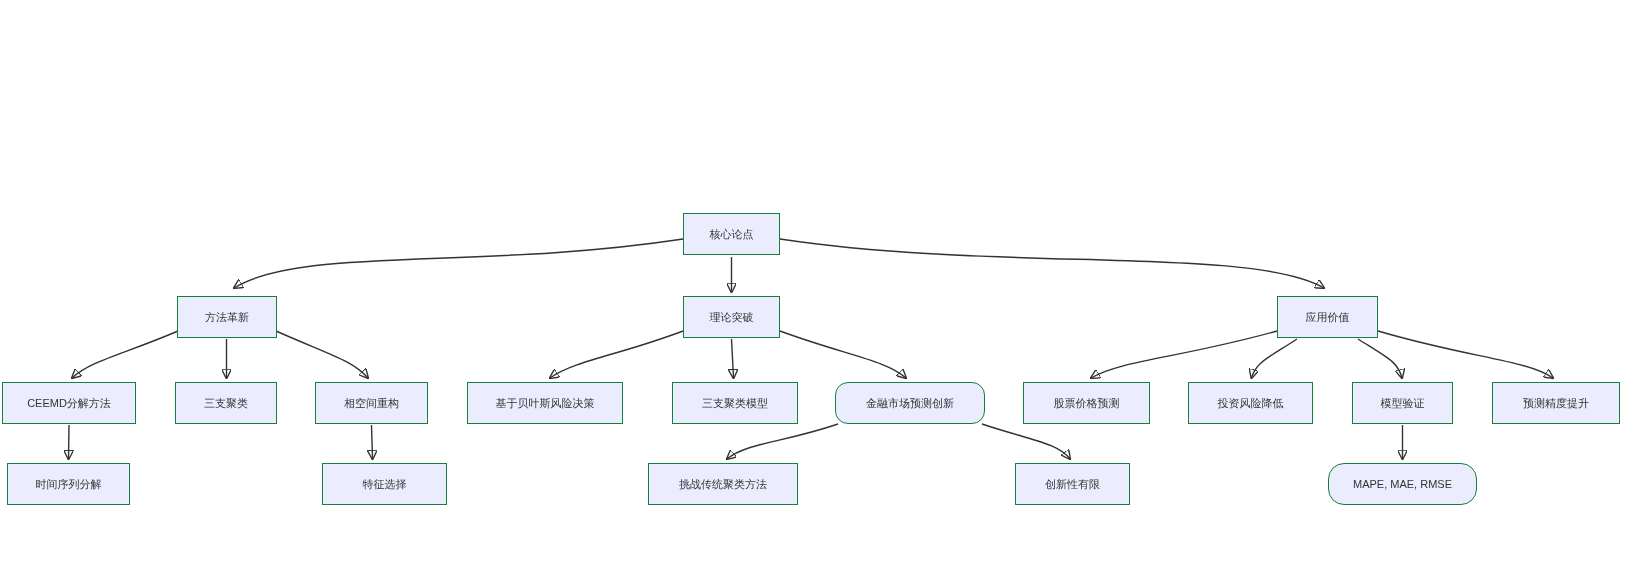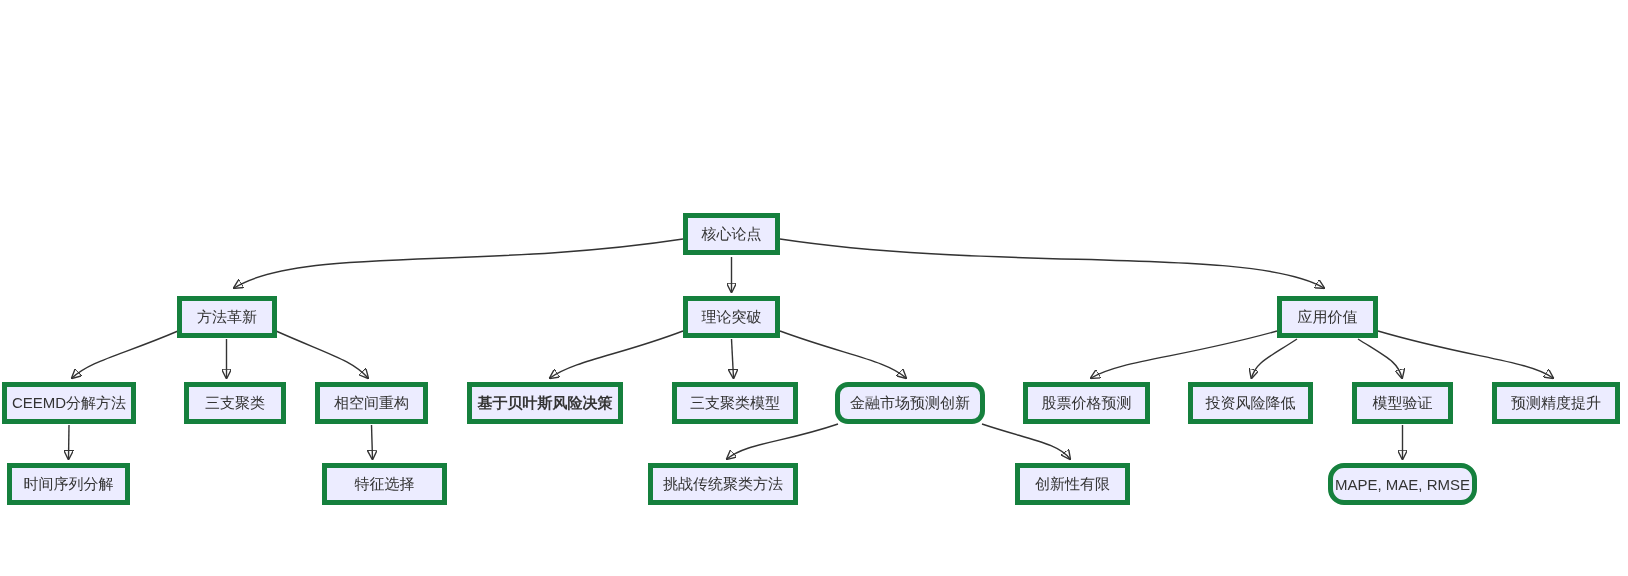--- a/index.html
+++ b/index.html
@@ -24,23 +24,23 @@
   .edges path {
     fill: none;
     stroke: #333333;
     stroke-width: 1.4;
   }
   .node {
     position: absolute;
     height: 42px;
     box-sizing: border-box;
     background: #ECECFF;
-    border: 5px solid #15803d;
+    border: 1px solid #15803d;
     color: #333333;
-    font-size: 15px;
+    font-size: 11px;
     display: flex;
     align-items: center;
     justify-content: center;
     white-space: nowrap;
     text-align: center;
   }
 </style>
 </head>
 <body>
 
@@ -72,23 +72,23 @@
     <path d="M1402.5,425 L1402.5,459" marker-end="url(#arrow)"></path>
   </svg>
 
   <div class="node" style="left:683px; top:213px; width:97px;">核心论点</div>
 
   <div class="node" style="left:177px; top:296px; width:100px;">方法革新</div>
   <div class="node" style="left:683px; top:296px; width:97px;">理论突破</div>
   <div class="node" style="left:1277px; top:296px; width:101px;">应用价值</div>
 
   <div class="node" style="left:2px; top:382px; width:134px;">CEEMD分解方法</div>
-  <div class="node" style="left:175px; top:382px; width:102px;margin-left:9px;">三支聚类</div>
+  <div class="node" style="left:175px; top:382px; width:102px;">三支聚类</div>
   <div class="node" style="left:315px; top:382px; width:113px;">相空间重构</div>
-  <div class="node" style="left:467px; top:382px; width:156px;font-weight:bold;">基于贝叶斯风险决策</div>
+  <div class="node" style="left:467px; top:382px; width:156px;">基于贝叶斯风险决策</div>
   <div class="node" style="left:672px; top:382px; width:126px;">三支聚类模型</div>
   <div class="node" style="left:835px; top:382px; width:150px;border-radius:13px;">金融市场预测创新</div>
   <div class="node" style="left:1023px; top:382px; width:127px;">股票价格预测</div>
   <div class="node" style="left:1352px; top:382px; width:101px;">模型验证</div>
   <div class="node" style="left:1188px; top:382px; width:125px;">投资风险降低</div>
   <div class="node" style="left:1492px; top:382px; width:128px;">预测精度提升</div>
 
   <div class="node" style="left:7px; top:463px; width:123px;">时间序列分解</div>
   <div class="node" style="left:322px; top:463px; width:125px;">特征选择</div>
   <div class="node" style="left:648px; top:463px; width:150px;">挑战传统聚类方法</div>

